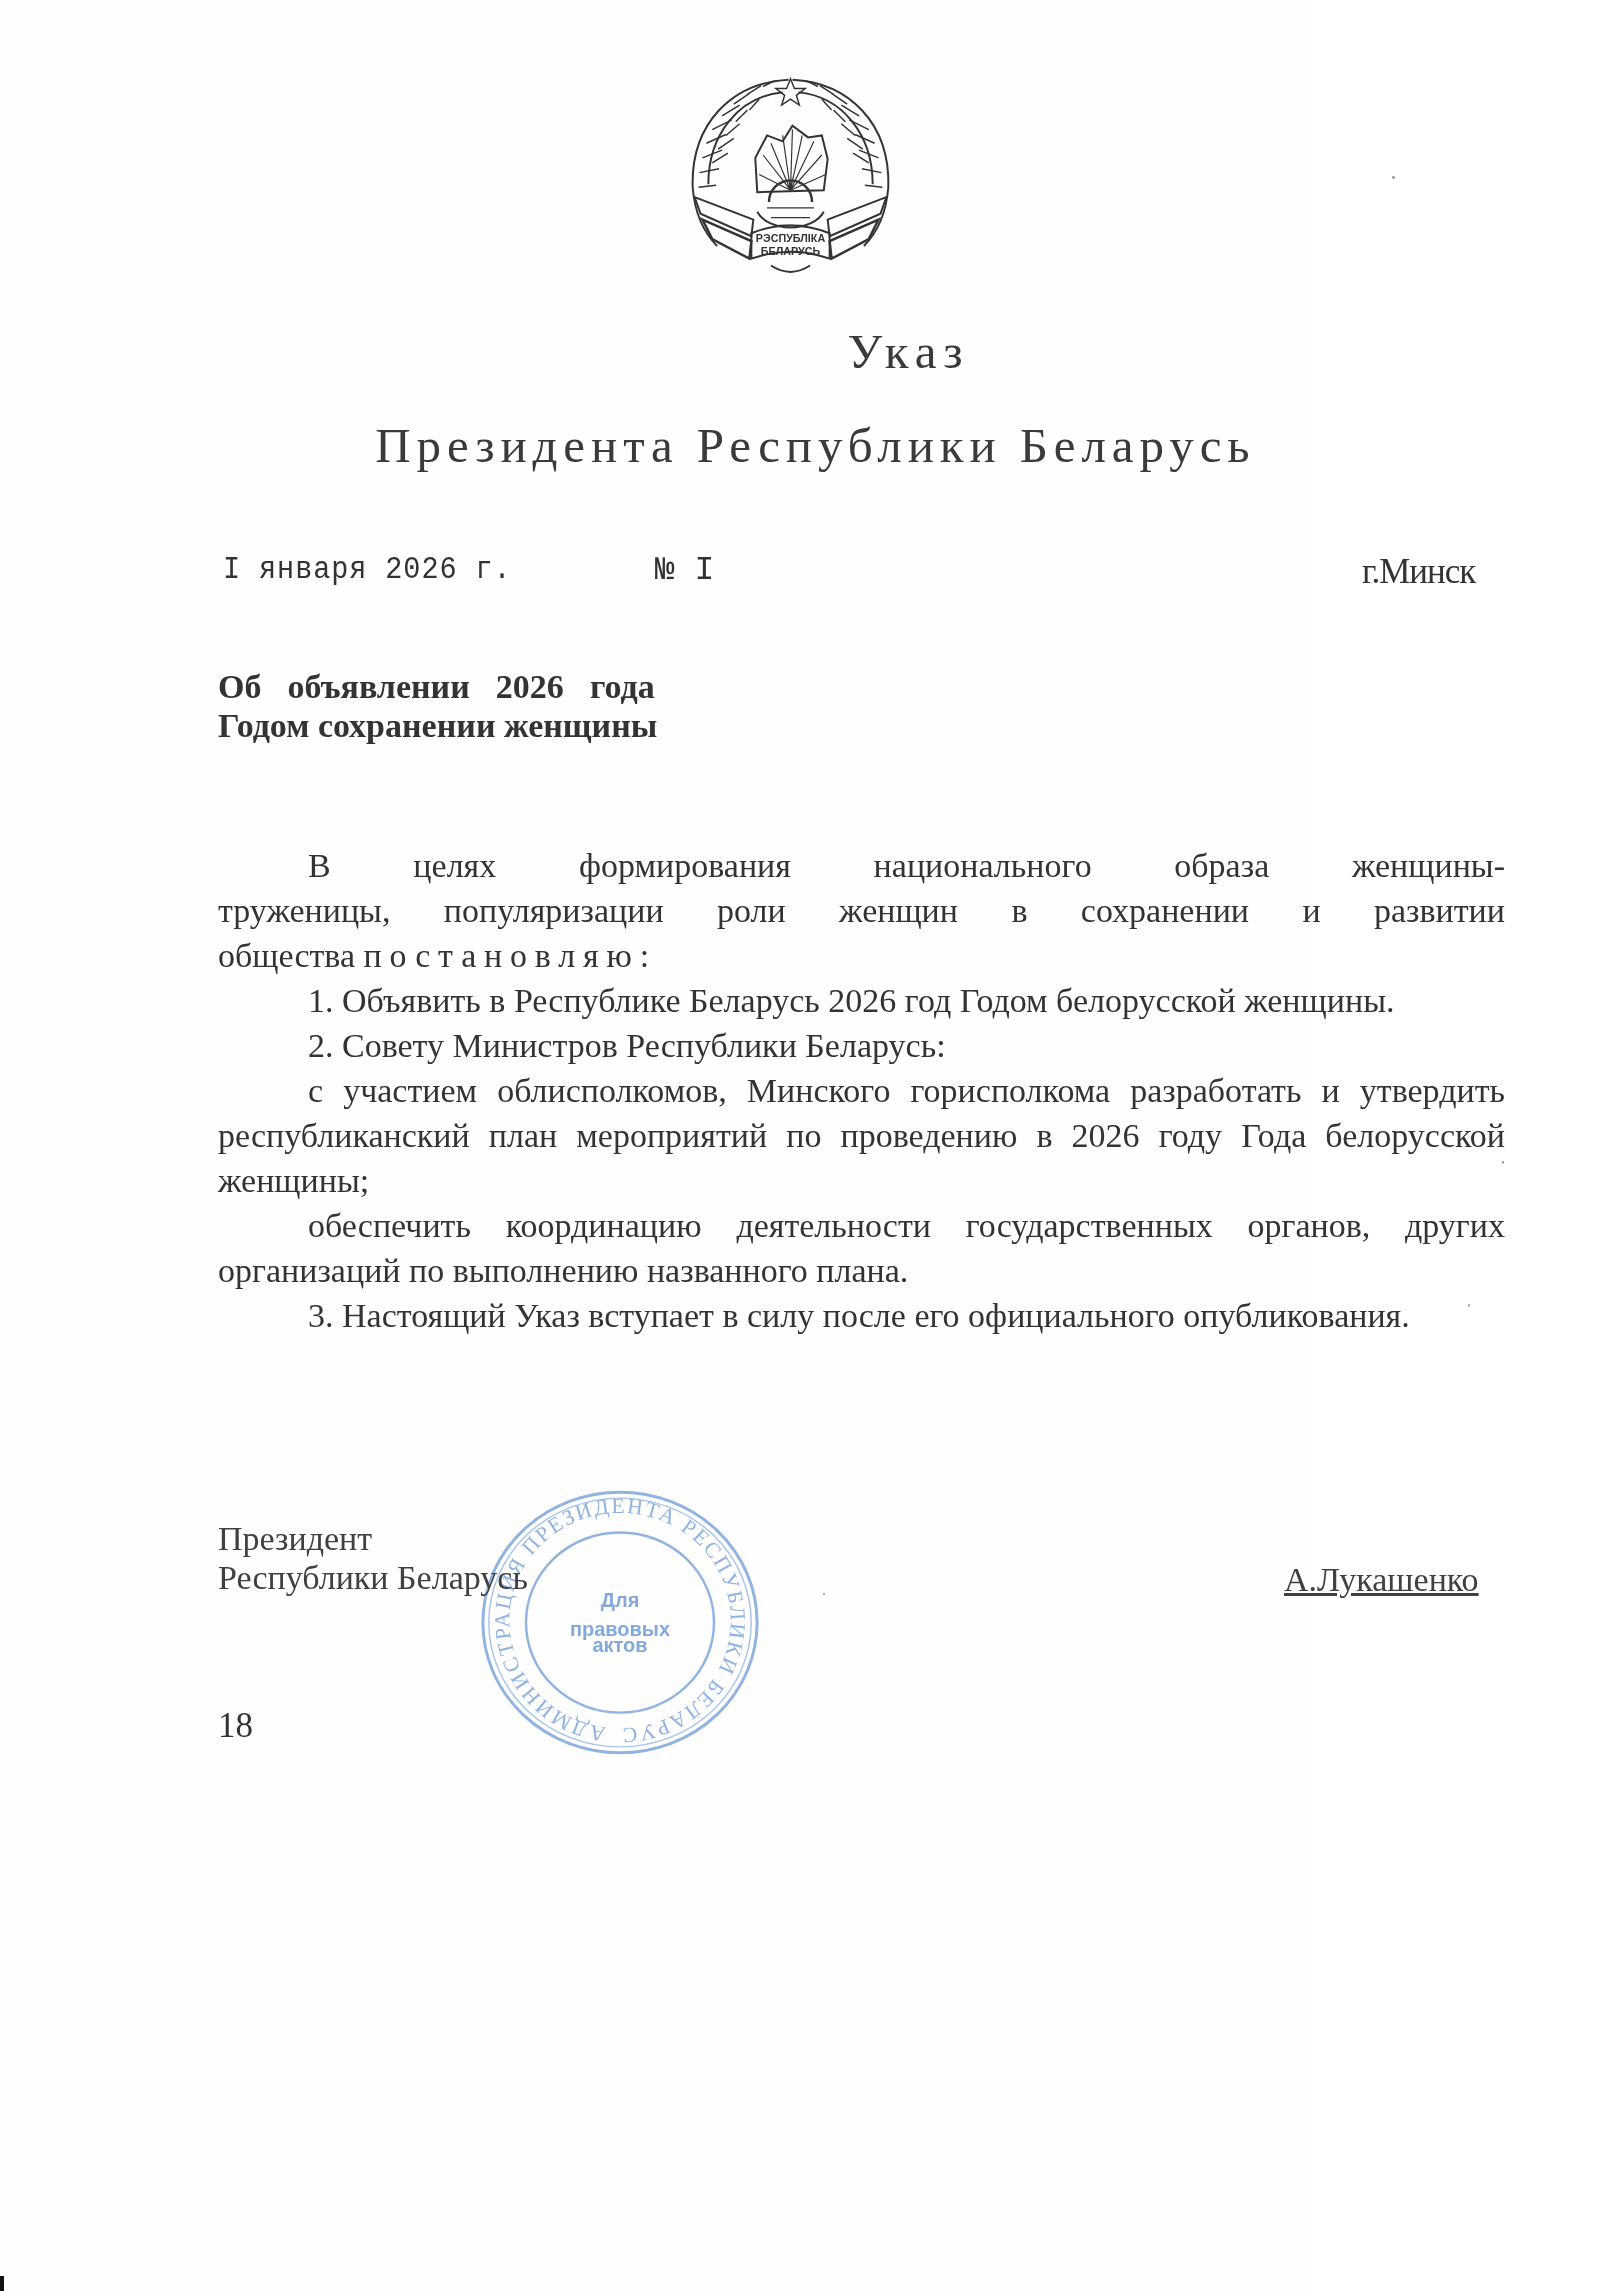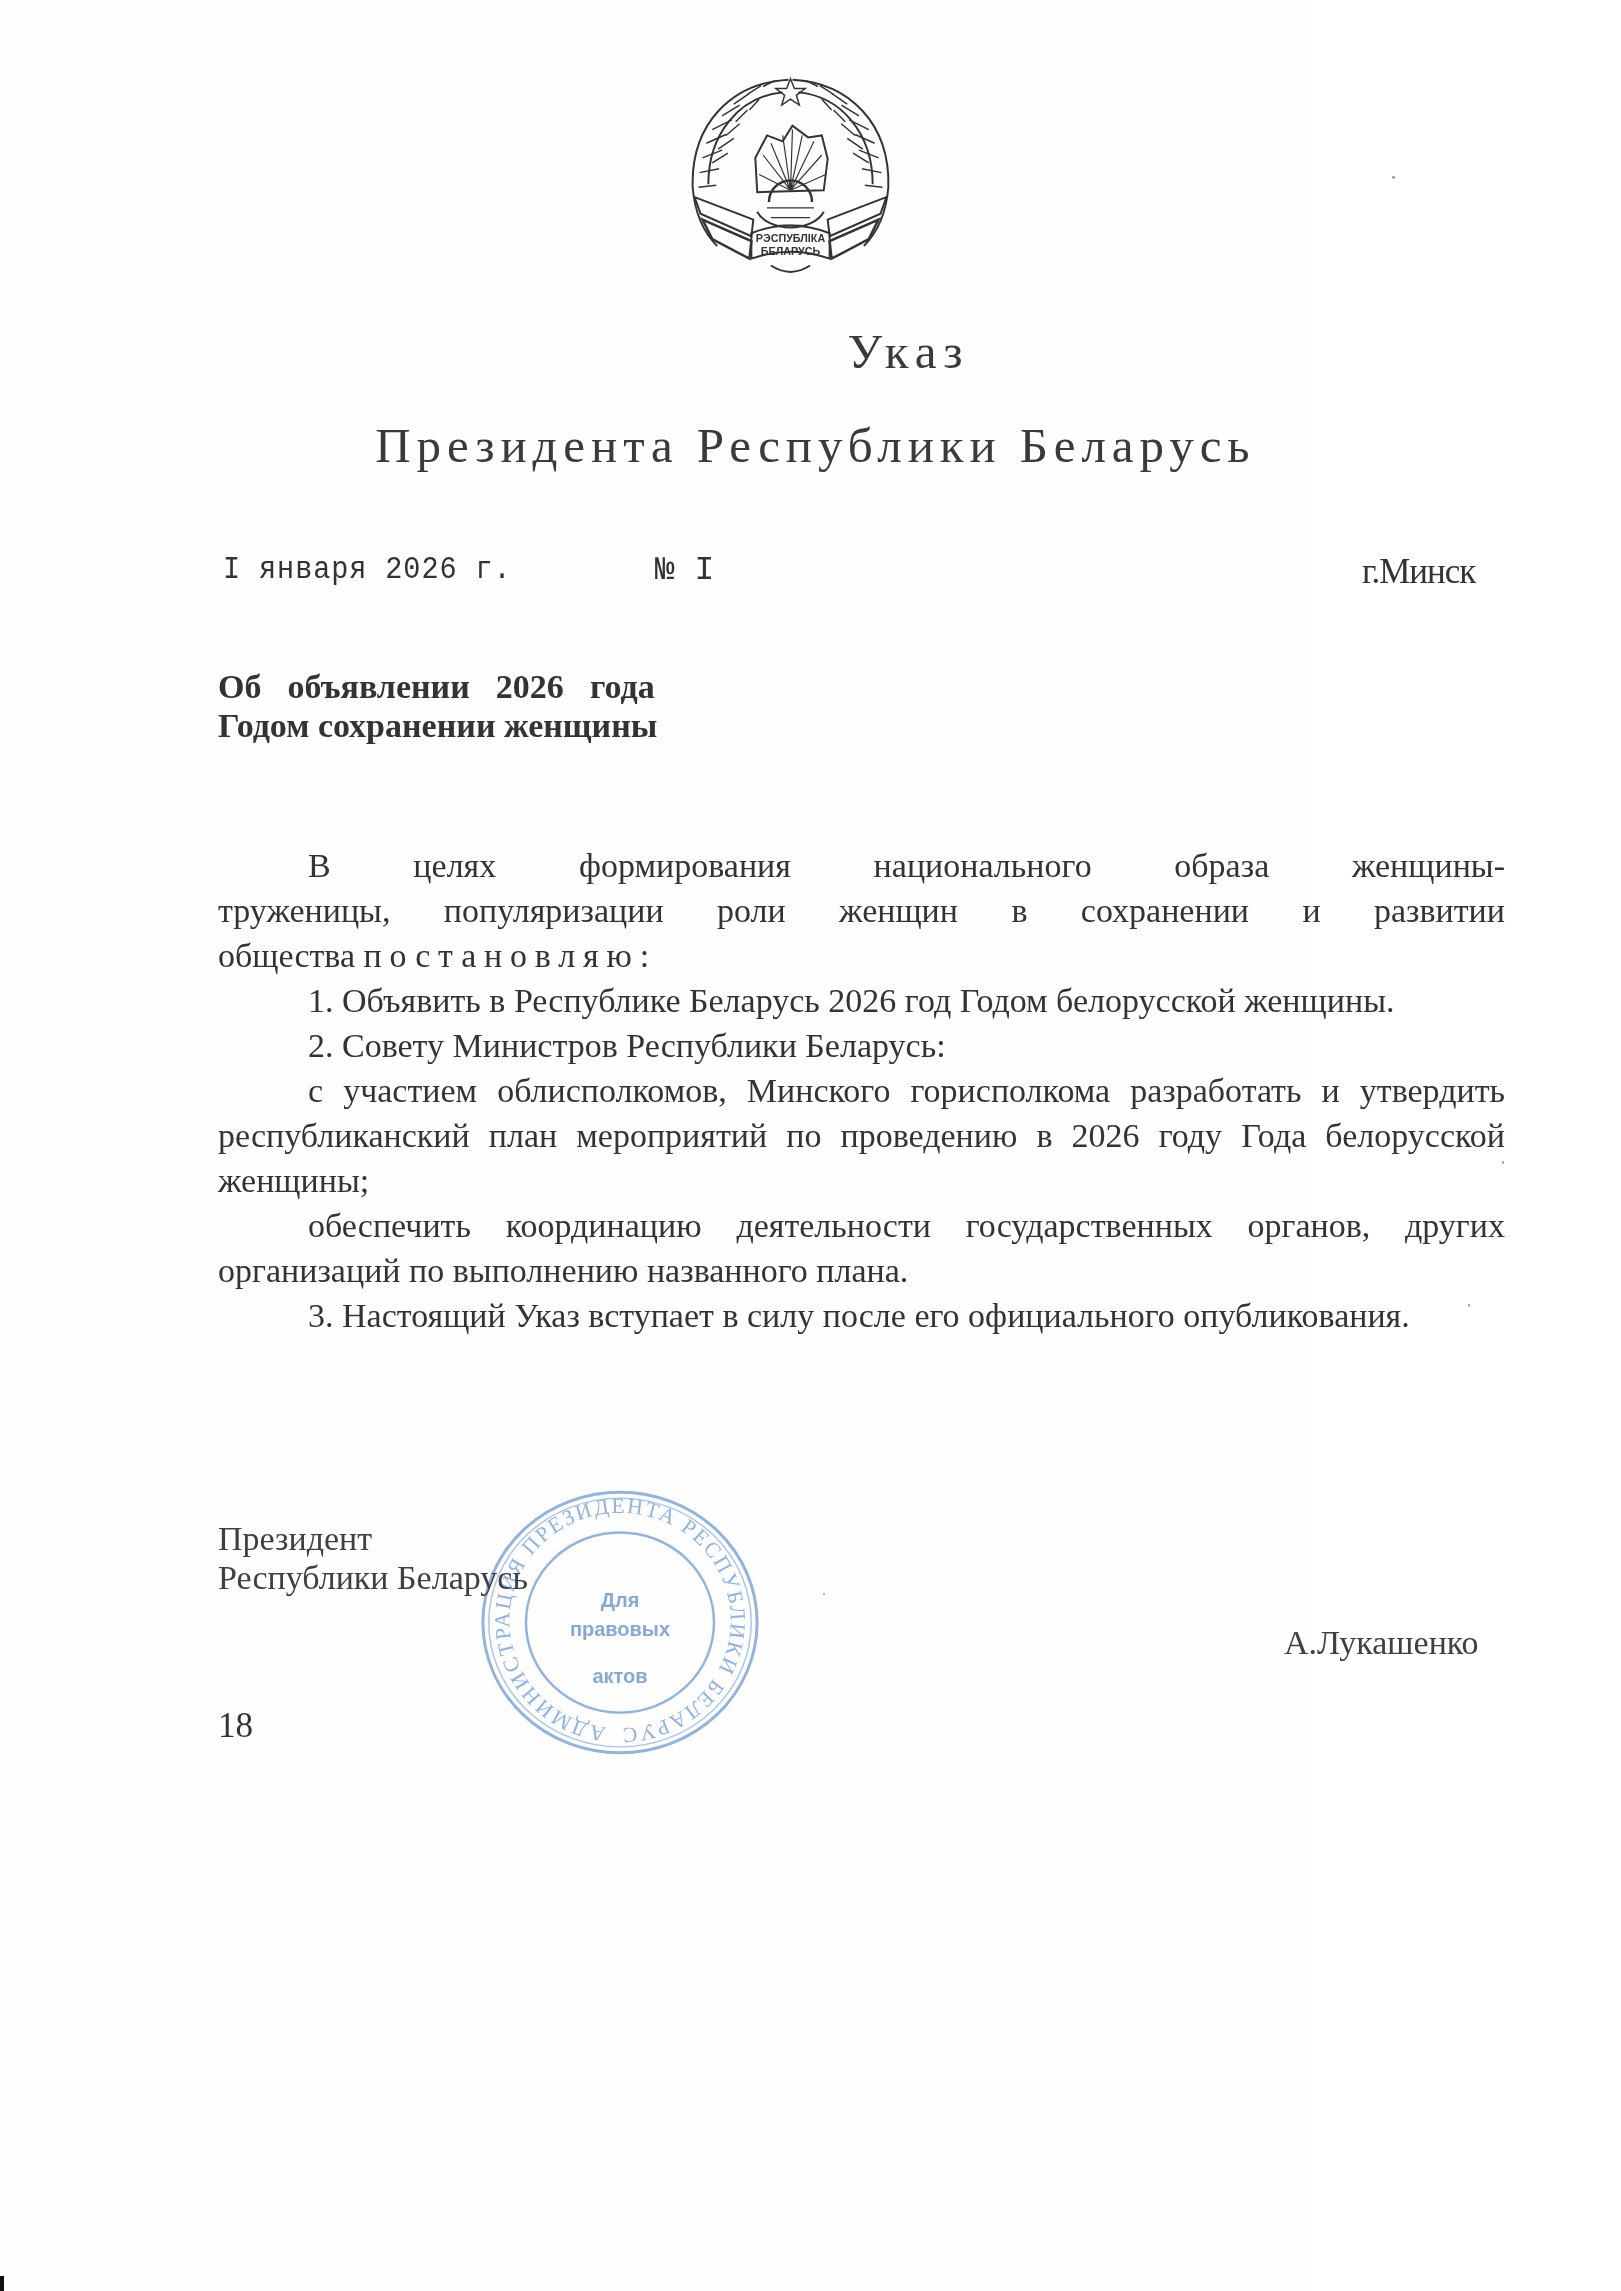--- a/index.html
+++ b/index.html
@@ -22,29 +22,29 @@
   .subject .l1 { word-spacing: 17.6px; }
 
   .body { position: absolute; left: 218px; top: 843px; width: 1287px; font-size: 34px; line-height: 45px; color: #333; }
   .body p { margin: 0; text-align: justify; text-align-last: left; font-family: Liberation Serif, serif; }
   .body .indent { text-indent: 90px; }
   .body .justify-full { text-align-last: justify; }
   .sp { letter-spacing: 7.8px; }
 
   .sign { position: absolute; font-size: 34px; line-height: 39px; color: #404040; }
   .sign-left { left: 218px; top: 1519px; }
-  .sign-right { left: 1284px; top: 1623px; }
+  .sign-right { left: 1284px; top: 1560px; text-decoration: underline; }
   .page-num { position: absolute; left: 218px; top: 1694px; font-size: 35px; color: #333; margin-top: 12px; }
 
   .seal { position: absolute; left: 478px; top: 1488px; width: 284px; height: 270px; opacity: 0.85; }
   .seal-text { position: absolute; left: 0; width: 284px; text-align: center; font-family: "Liberation Sans", "DejaVu Sans", sans-serif;
                font-weight: bold; color: #6f9ad6; font-size: 20px; line-height: 29px; }
   .seal-l1 { top: 98px; }
   .seal-l2 { top: 127px; }
-  .seal-l3 { top: 174px; }
+  .seal-l3 { top: 143px; }
 
   .speck { position: absolute; background: #999; border-radius: 50%; }
   .edge-mark { position: absolute; left: 0; top: 2276px; width: 3.9px; height: 15.7px; background: #111; }
 </style>
 </head>
 <body>
 
 <div class="page">
 
   <svg class="emblem" viewBox="0 0 240 230">

